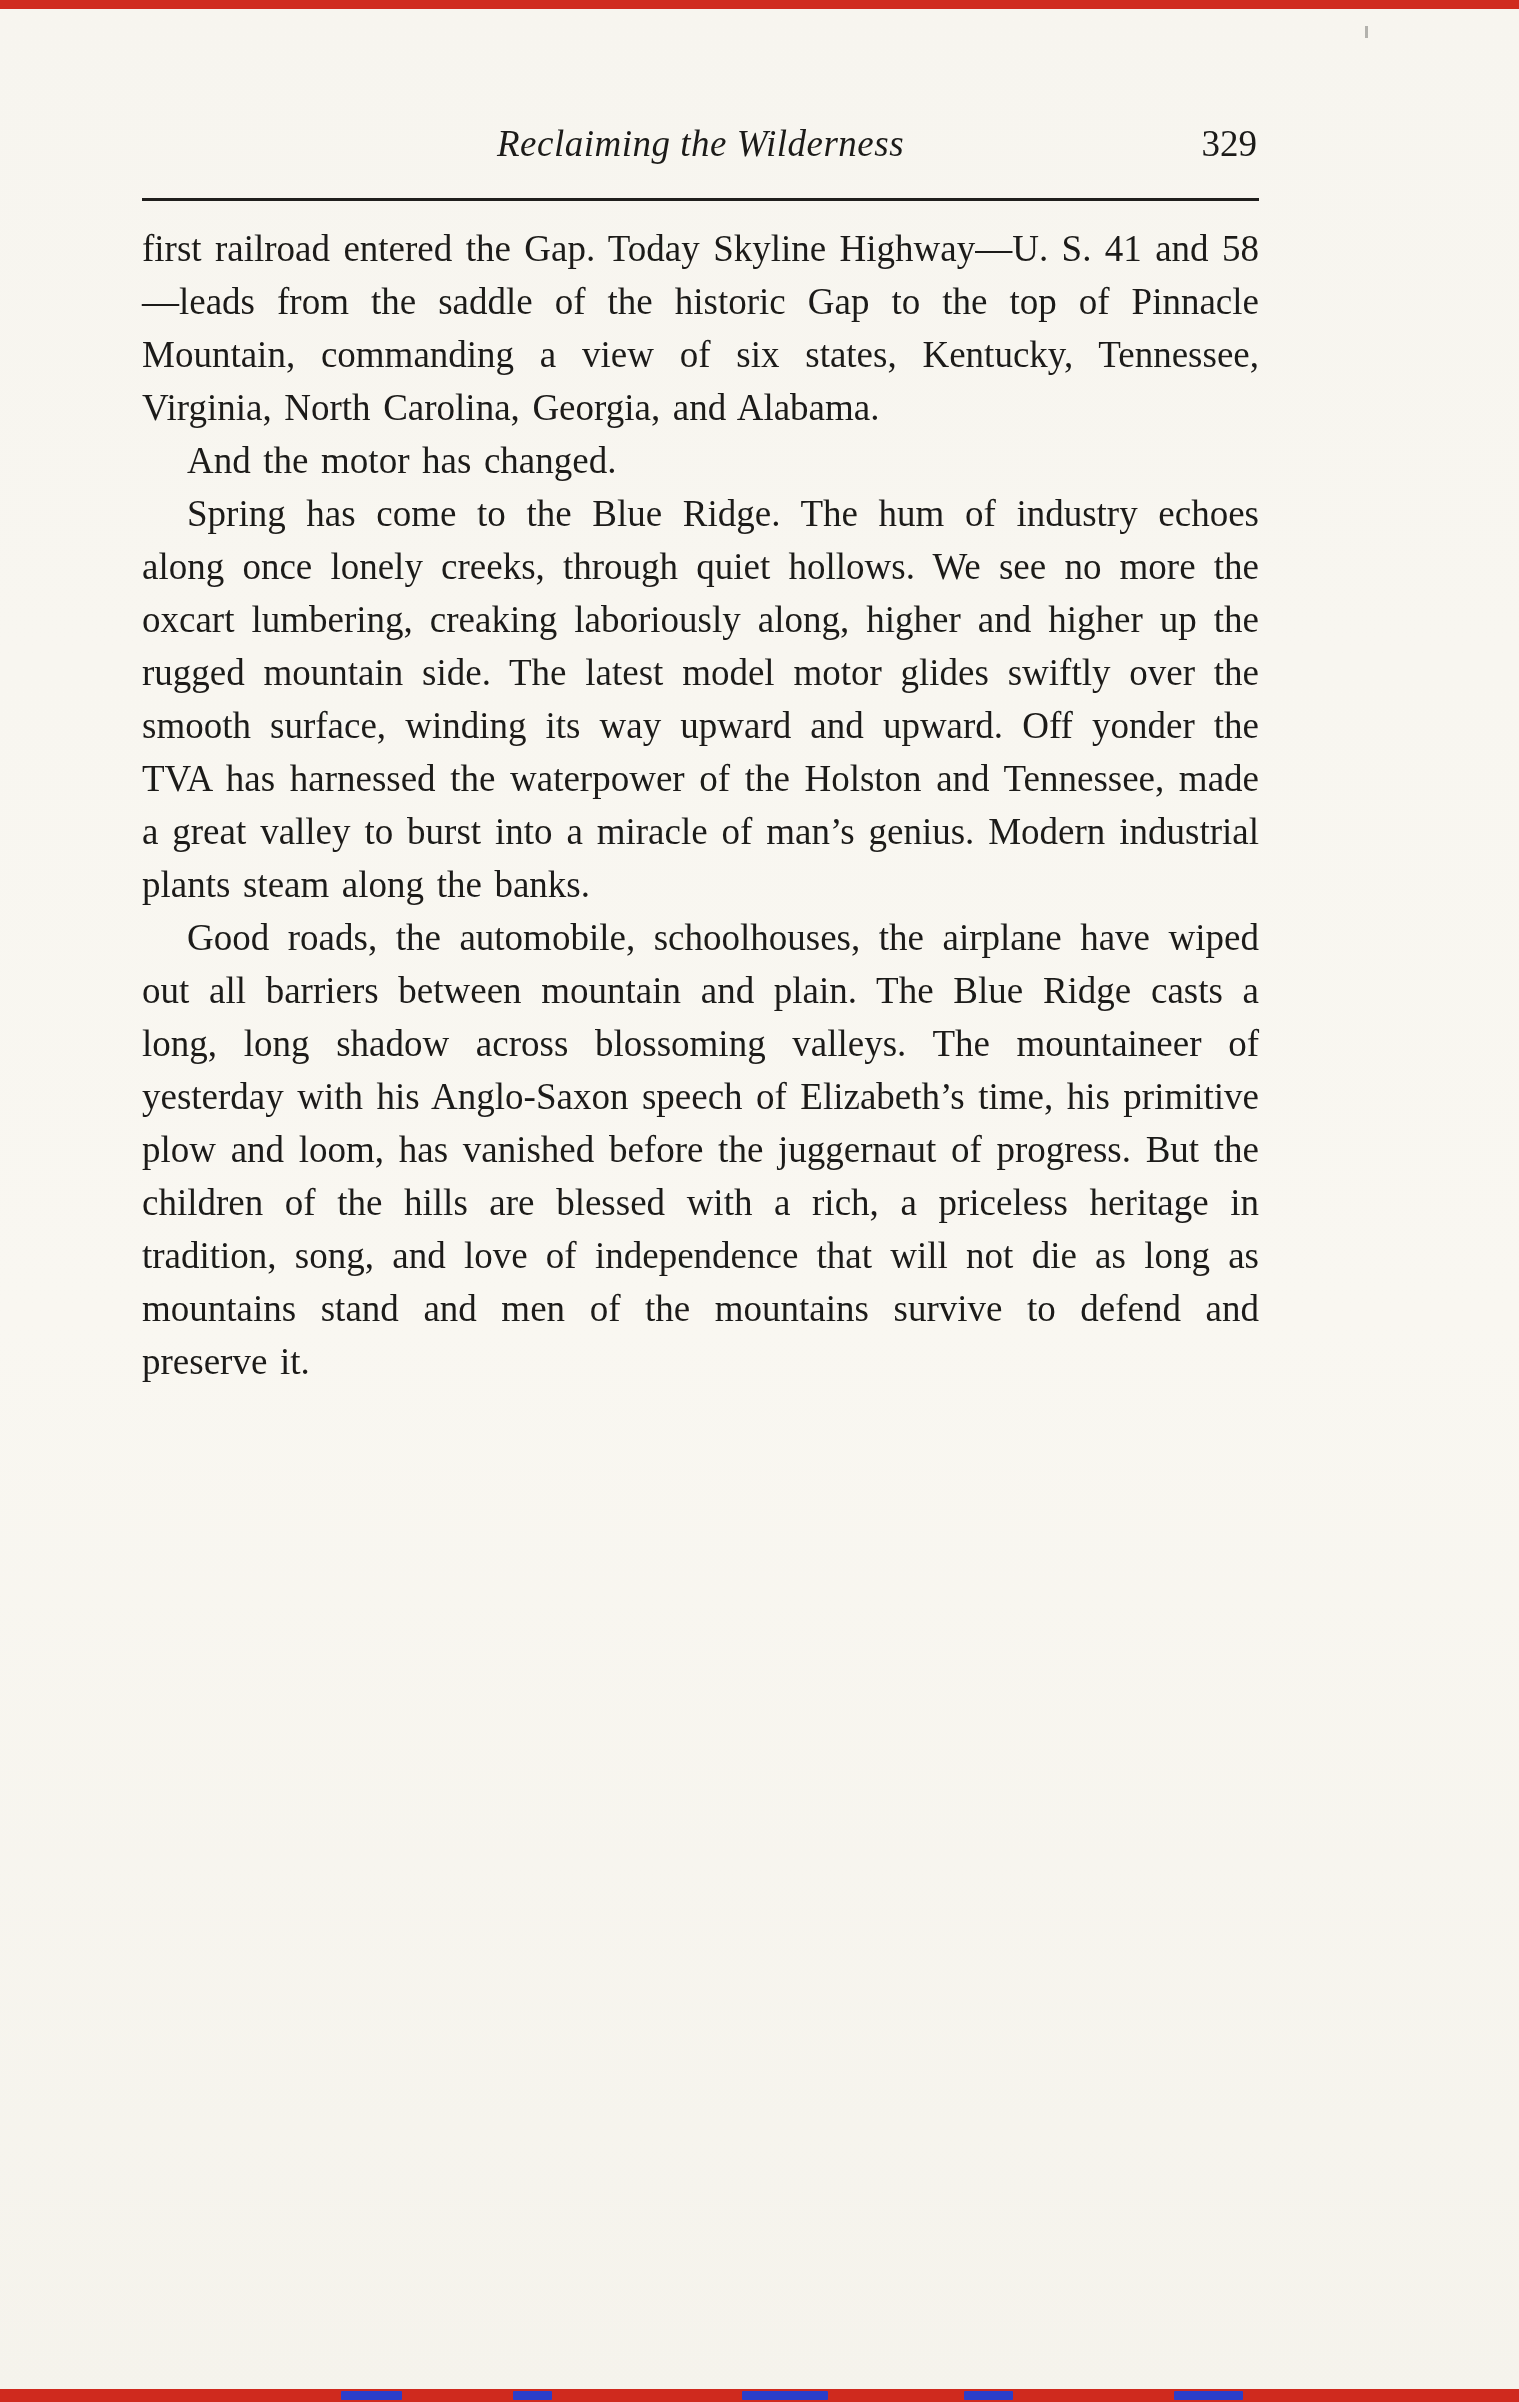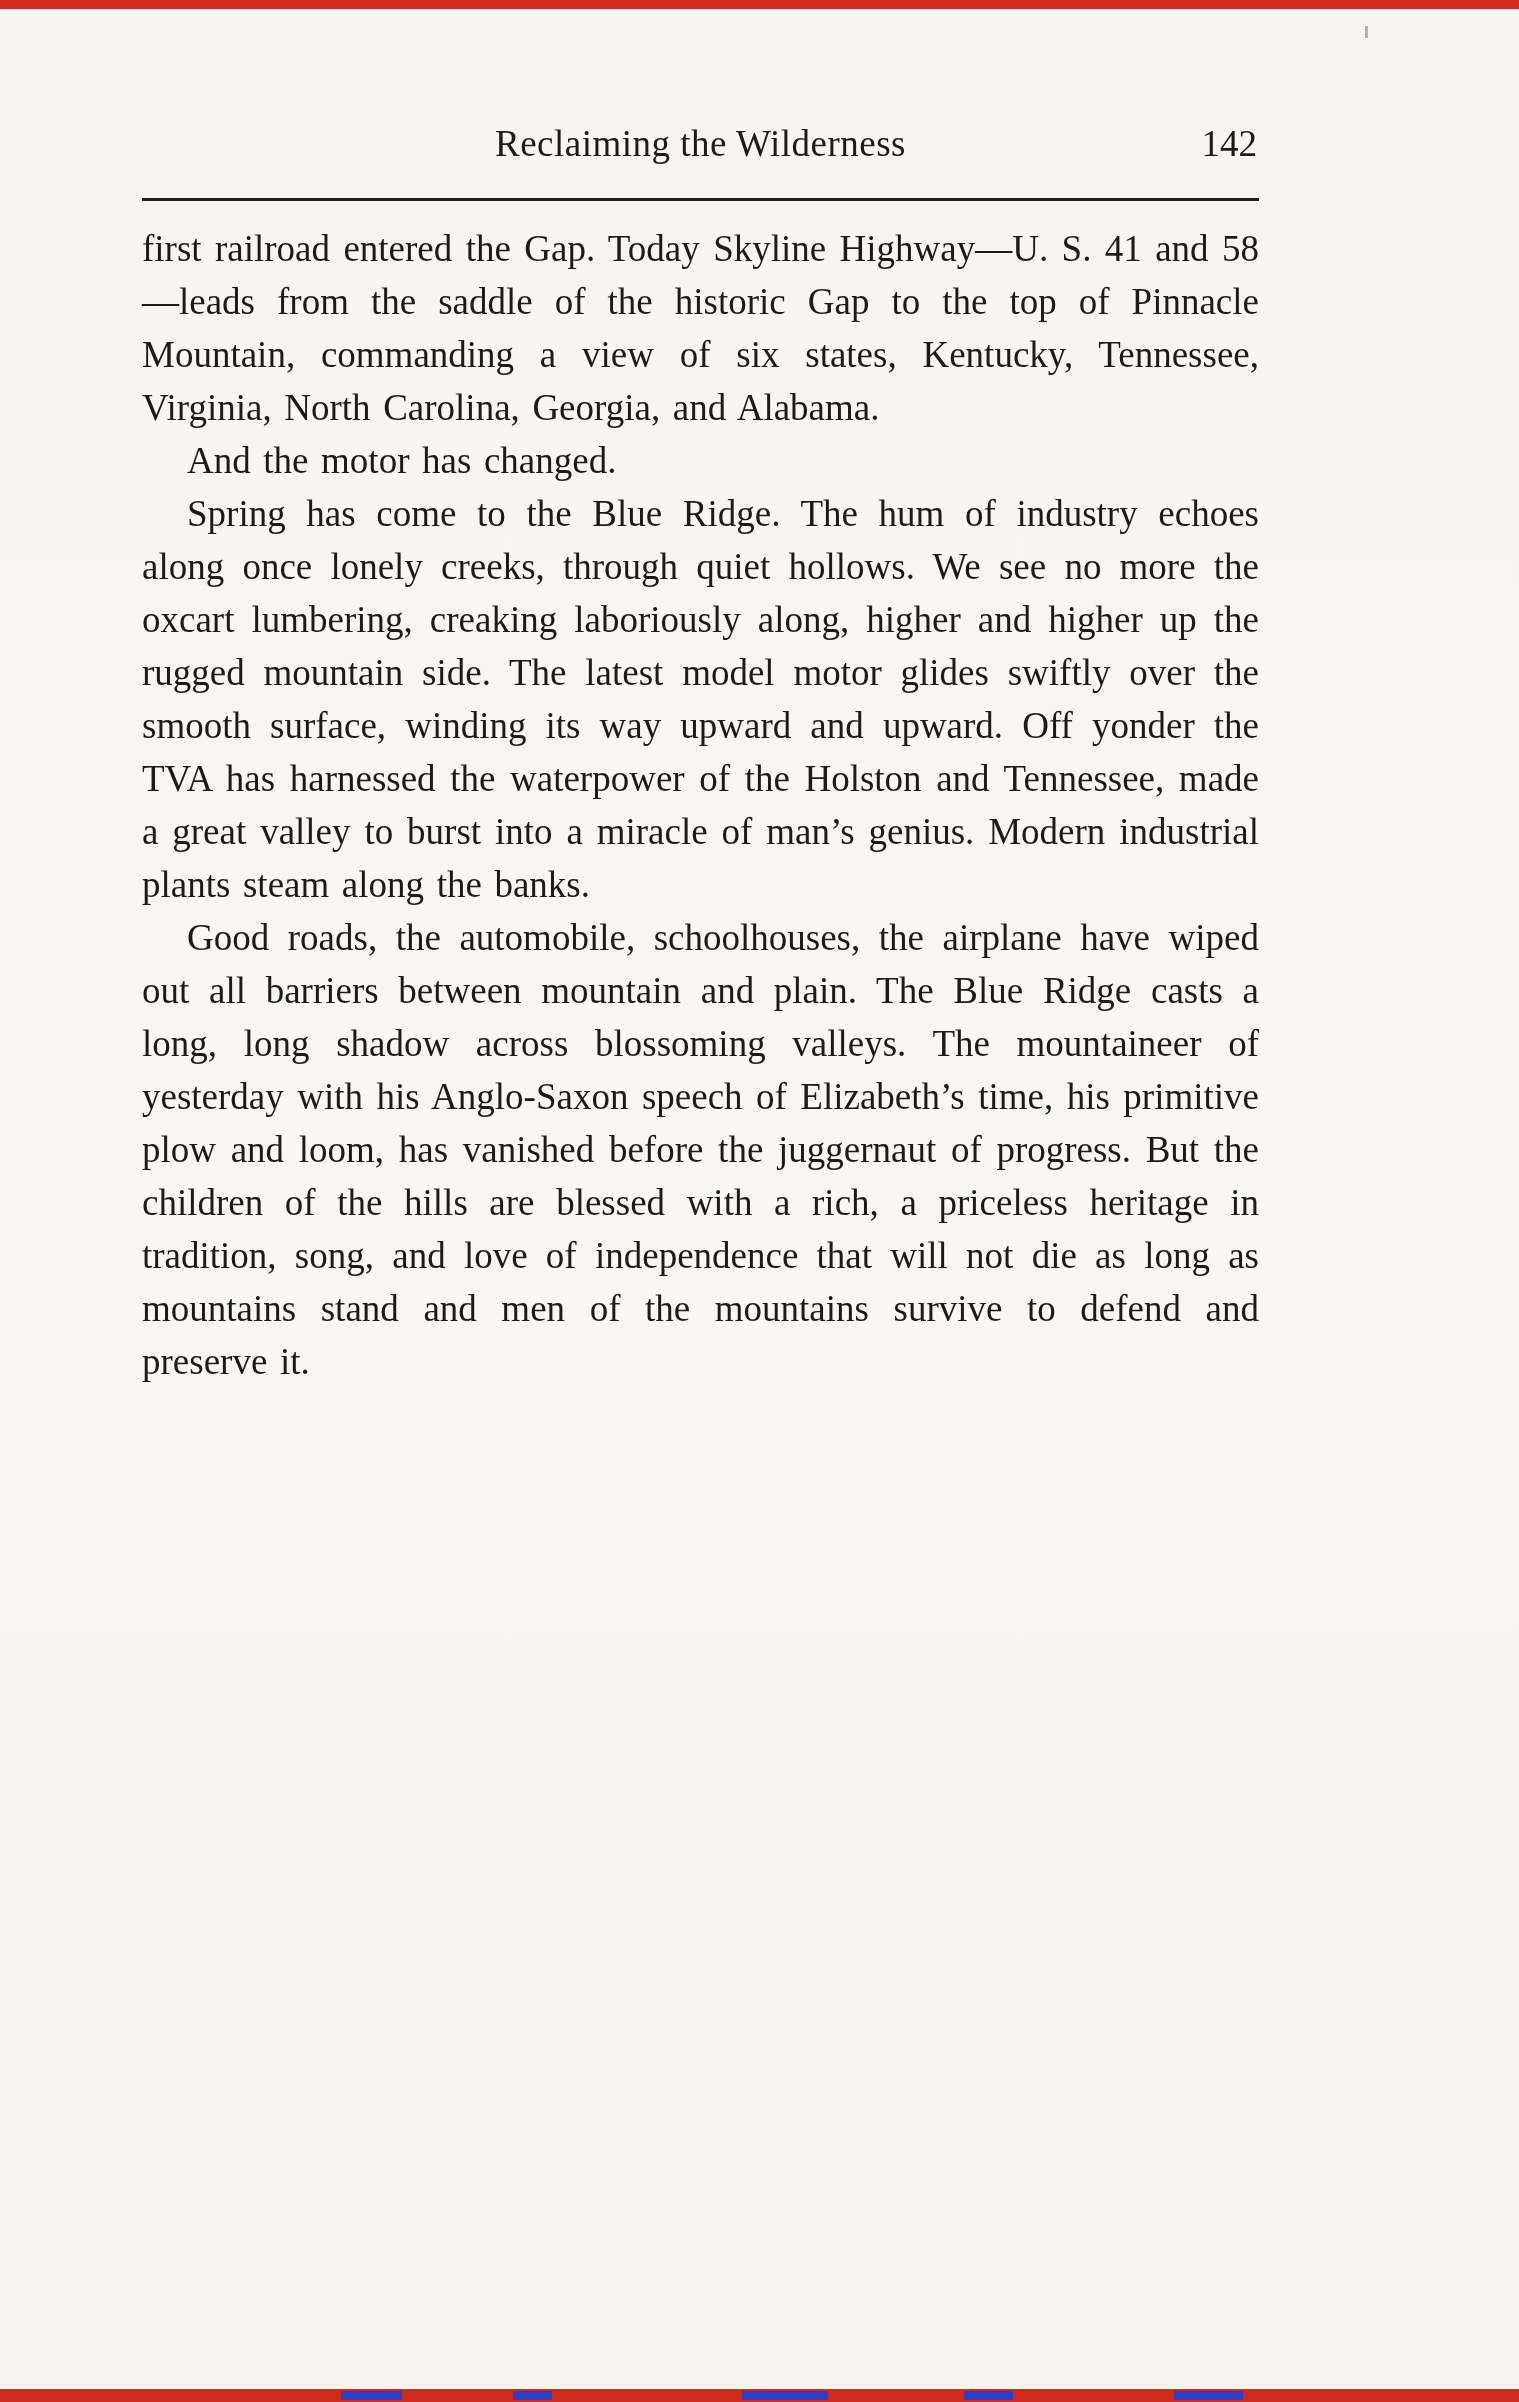--- a/index.html
+++ b/index.html
@@ -56,20 +56,21 @@
     left: 142px;
     width: 1117px;
     height: 51px;
     font-size: 37px;
   }
   .running-header .chapter-title {
     position: absolute;
     left: 0;
     right: 0;
     text-align: center;
+    font-style: italic;
     letter-spacing: 0.5px;
   }
   .running-header .page-number {
     position: absolute;
     right: 2px;
     top: 0;
   }
   .header-rule {
     position: absolute;
     top: 198px;
@@ -102,21 +103,21 @@
 <body>
 
 <div class="scan-page">
 
   <div class="edge-strip top"></div>
 
   <div class="speck"></div>
 
   <header class="running-header">
     <span class="chapter-title">Reclaiming the Wilderness</span>
-    <span class="page-number">142</span>
+    <span class="page-number">329</span>
   </header>
 
   <hr class="header-rule">
 
   <main class="body-text">
       <p class="">first railroad entered the Gap. Today Skyline Highway—U. S. 41 and 58—leads from the saddle of the historic Gap to the top of Pinnacle Mountain, commanding a view of six states, Kentucky, Tennessee, Virginia, North Carolina, Georgia, and Alabama.</p>
       <p class="indent">And the motor has changed.</p>
       <p class="indent">Spring has come to the Blue Ridge. The hum of industry echoes along once lonely creeks, through quiet hollows. We see no more the oxcart lumbering, creaking laboriously along, higher and higher up the rugged mountain side. The latest model motor glides swiftly over the smooth surface, winding its way upward and upward. Off yonder the TVA has harnessed the waterpower of the Holston and Tennessee, made a great valley to burst into a miracle of man’s genius. Modern industrial plants steam along the banks.</p>
       <p class="indent">Good roads, the automobile, schoolhouses, the airplane have wiped out all barriers between mountain and plain. The Blue Ridge casts a long, long shadow across blossoming valleys. The mountaineer of yesterday with his Anglo-Saxon speech of Elizabeth’s time, his primitive plow and loom, has vanished before the juggernaut of progress. But the children of the hills are blessed with a rich, a priceless heritage in tradition, song, and love of independence that will not die as long as mountains stand and men of the mountains survive to defend and preserve it.</p>
     </main>

